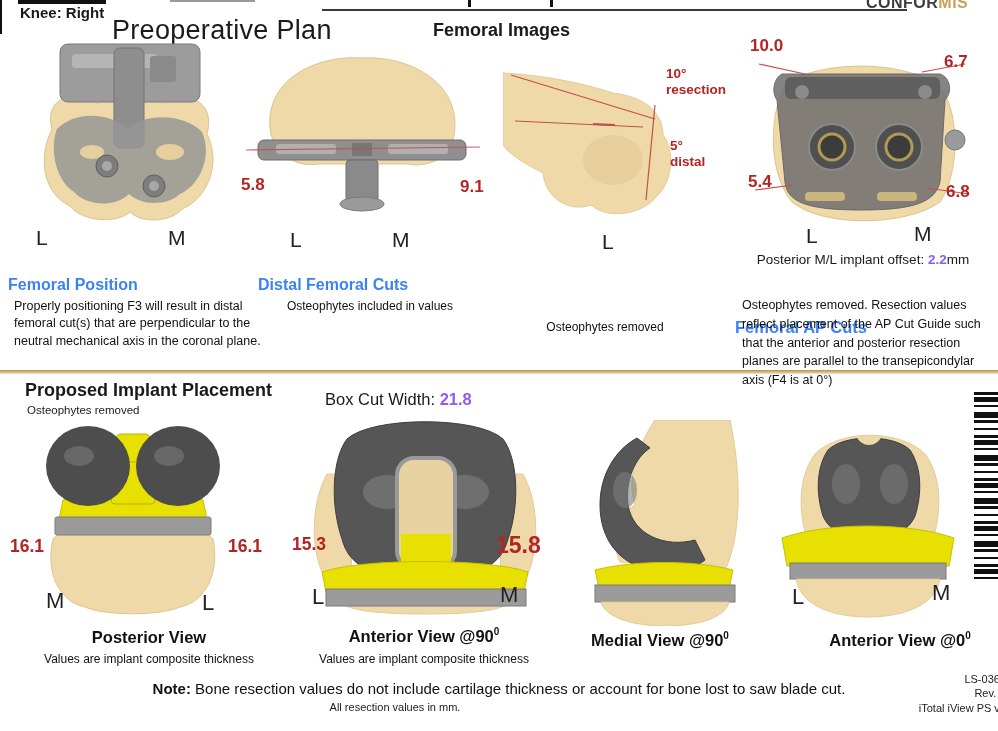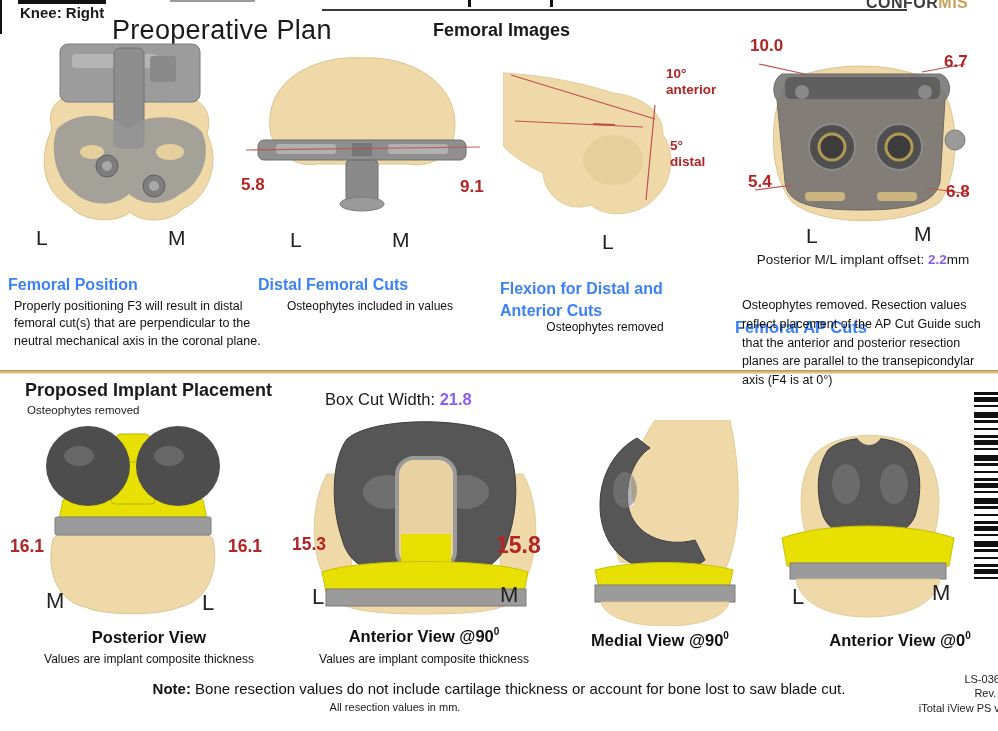--- a/index.html
+++ b/index.html
@@ -88,31 +88,27 @@
   <svg class="abs" style="left:503px;top:45px;" width="228" height="180" viewBox="0 0 228 180">
     <path d="M0,28 C40,30 80,38 110,48 C145,52 160,70 160,90 C172,105 170,135 155,150 C140,170 105,175 88,160 C65,168 42,152 40,128 C20,118 5,108 0,100 Z" fill="#efd9a8" stroke="#e2cc98"></path>
     <ellipse cx="110" cy="115" rx="30" ry="25" fill="#e4cc96" opacity="0.8"></ellipse>
     <line x1="8" y1="30" x2="152" y2="74" stroke="#c0504d" stroke-width="1.2"></line>
     <line x1="152" y1="60" x2="143" y2="155" stroke="#c0504d" stroke-width="1.2"></line>
     <line x1="12" y1="76" x2="140" y2="82" stroke="#c0504d" stroke-width="1.2"></line>
     <line x1="90" y1="79" x2="112" y2="80" stroke="#c0504d" stroke-width="1.8"></line>
   </svg>
   <div class="abs ann" style="left:666px;top:66px;">
     <div>10°</div>
-    <div>anterior</div>
+    <div>resection</div>
   </div>
   <div class="abs ann" style="left:670px;top:138px;">
     <div>5°</div>
     <div>distal</div>
   </div>
   <div class="abs lm" style="left:602px;top:230px;">L</div>
-  <div class="abs ptitle" style="left:500px;top:278px;width:210px;line-height:1.35;">
-    <div>Flexion for Distal and</div>
-    <div>Anterior Cuts</div>
-  </div>
   <div class="abs psub" style="left:500px;top:320px;width:210px;">Osteophytes removed</div>
 
   <svg class="abs" style="left:747px;top:52px;" width="228" height="186" viewBox="0 0 228 186">
     <path d="M40,30 C80,8 158,8 193,35 C213,60 213,120 193,150 C158,175 75,175 45,150 C20,120 22,58 40,30 Z" fill="#efd9a8" stroke="#dcc48e"></path>
     <path d="M35,22 L193,22 C203,25 206,40 198,48 L193,130 C188,150 168,158 114,158 C60,158 40,150 38,130 L30,48 C24,40 27,26 35,22 Z" fill="#6f6f6f" opacity="0.85" stroke="#555"></path>
     <rect x="38" y="25" width="155" height="22" rx="6" fill="#5c5c5c" opacity="0.9"></rect>
     <circle cx="55" cy="40" r="7" fill="#8a8a8a"></circle>
       <circle cx="178" cy="40" r="7" fill="#8a8a8a"></circle>
     <circle cx="85" cy="95" r="23" fill="#4f4f4f" stroke="#8a8a8a" stroke-width="2"></circle>
     <circle cx="85" cy="95" r="13" fill="#3c3c3c" stroke="#b09a55" stroke-width="3"></circle>

